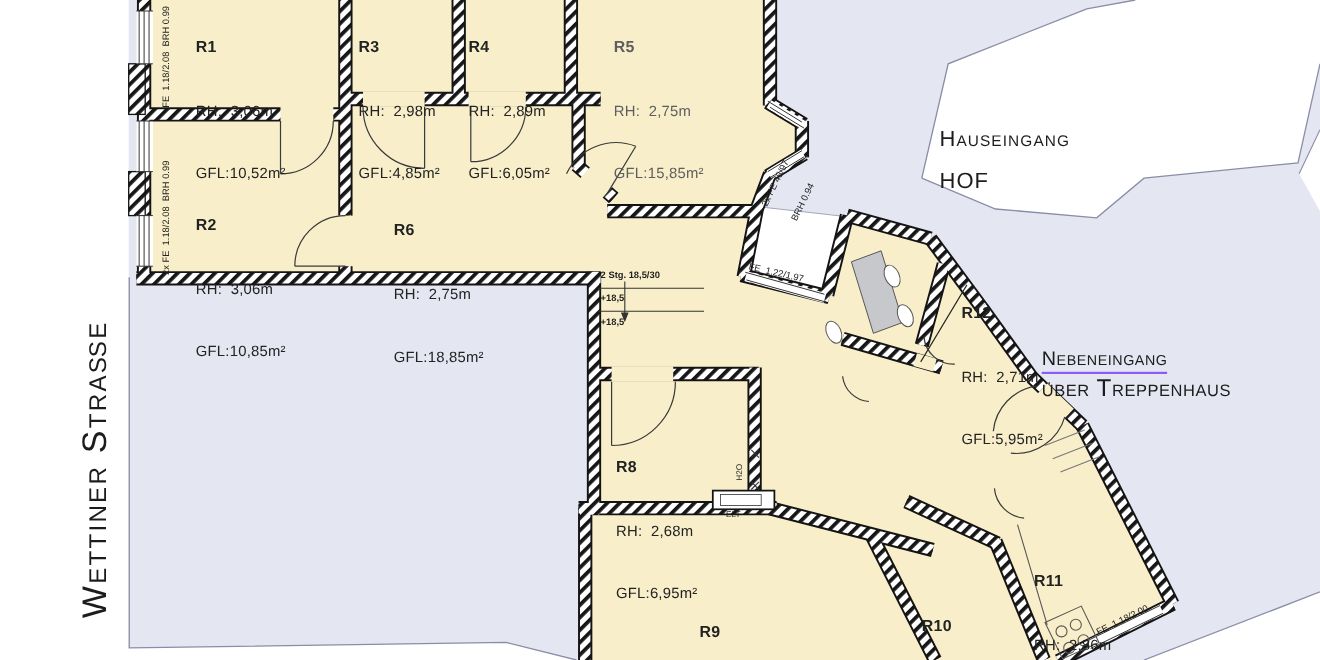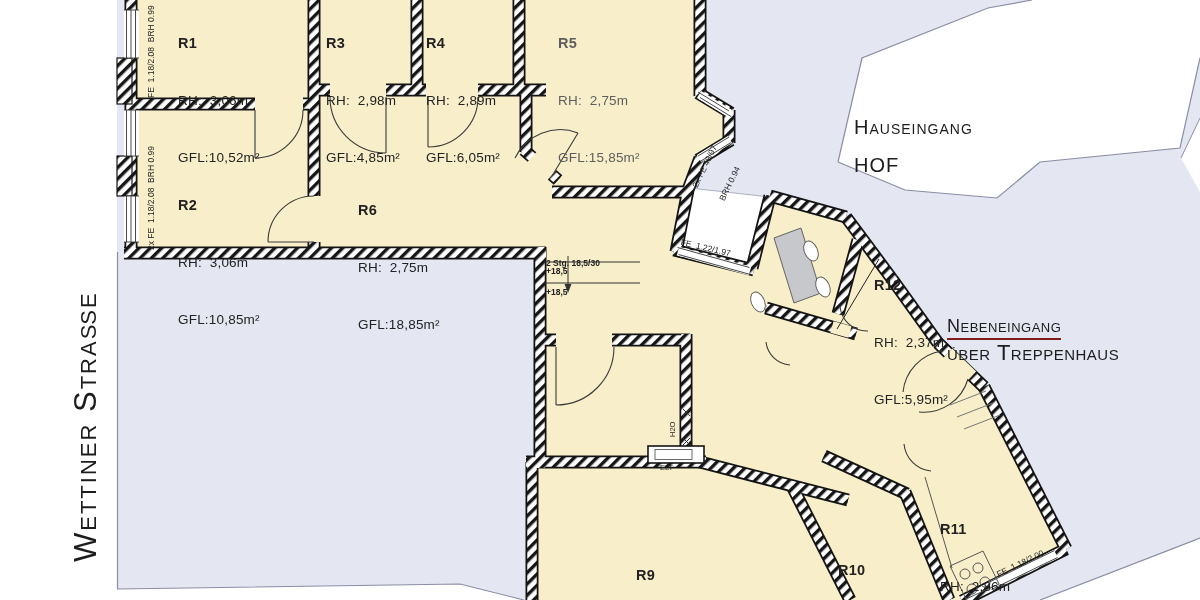--- a/index.html
+++ b/index.html
@@ -6,21 +6,21 @@
   #stage{position:relative;width:1200px;height:600px;overflow:hidden;
          font-family:"Liberation Sans",sans-serif;background:#fff;}
   #stage svg{position:absolute;left:0;top:0;}
   .lbl{position:absolute;white-space:pre;color:#1f1f1f;}
   .rl{position:absolute;font-size:13.5px;line-height:19px;color:#222;letter-spacing:.2px;white-space:pre;}
   .rl .rn{font-size:14.5px;font-weight:700;}
   .rl.gray{color:#5e5e5e;}
   .smallcaps{font-variant:small-caps;color:#1c1c1c;}
   .rot{transform-origin:0 0;}
   .ann{font-size:8.5px;color:#222;}
-  .underl{border-bottom:2px solid #7f1d1d;padding-bottom:1px;}
+  .underl{border-bottom:2px solid #8b5cf6;padding-bottom:1px;}
 </style>
 </head>
 <body>
 
 <div id="stage">
 
 <svg width="1200" height="600" viewBox="0 0 1200 600">
   <defs>
     <pattern id="hatch" width="8" height="8" patternUnits="userSpaceOnUse" patternTransform="rotate(45)">
       <rect width="8" height="8" fill="#ffffff"></rect>
@@ -181,48 +181,53 @@
 <div class="rl gray" style="left:558px;top:-4px">
   <div class="rn">R5</div>
   <div>RH:  2,75m</div>
   <div>GFL:15,85m²</div>
 </div>
 <div class="rl" style="left:358px;top:163px">
   <div class="rn">R6</div>
   <div>RH:  2,75m</div>
   <div>GFL:18,85m²</div>
 </div>
+<div class="rl" style="left:560px;top:378px">
+  <div class="rn">R8</div>
+  <div>RH:  2,68m</div>
+  <div>GFL:6,95m²</div>
+</div>
 <div class="rl" style="left:636px;top:528px">
   <div class="rn">R9</div>
   
   
 </div>
 <div class="rl" style="left:838px;top:523px">
   <div class="rn">R10</div>
   
   
 </div>
 <div class="rl" style="left:940px;top:482px">
   <div class="rn">R11</div>
   <div>RH:  2,86m</div>
   
 </div>
 <div class="rl" style="left:874px;top:238px">
   <div class="rn">R12</div>
-  <div>RH:  2,37m</div>
+  <div>RH:  2,71m</div>
   <div>GFL:5,95m²</div>
 </div>
 
 <div class="lbl smallcaps rot" style="left:68px;top:562px;font-size:31px;letter-spacing:2px;transform:rotate(-90deg);">Wettiner Straße</div>
 <div class="lbl smallcaps" style="left:854px;top:116px;font-size:20px;letter-spacing:1px;">Hauseingang</div>
 <div class="lbl smallcaps" style="left:854px;top:134px;font-size:20px;letter-spacing:1px;margin-top:20px;">HOF</div>
 <div class="lbl smallcaps underl" style="left:947px;top:316px;font-size:18px;letter-spacing:.5px;">Nebeneingang</div>
 <div class="lbl smallcaps" style="left:947px;top:340px;font-size:22px;letter-spacing:.5px;">über Treppenhaus</div>
 
-<div class="lbl ann" style="left:546px;top:258px;font-weight:700;">2 Stg. 18,5/30</div>
+<div class="lbl ann" style="left:546px;top:245px;font-weight:700;">2 Stg. 18,5/30</div>
 <div class="lbl ann" style="left:546px;top:266px;font-weight:700;">+18,5</div>
 <div class="lbl ann" style="left:546px;top:287px;font-weight:700;">+18,5</div>
 <div class="lbl ann rot" style="left:682px;top:237px;transform:rotate(13deg);">FE  1.22/1.97</div>
 <div class="lbl ann rot" style="left:146px;top:98px;transform:rotate(-90deg);">FE  1.18/2.08  BRH 0.99</div>
 <div class="lbl ann rot" style="left:146px;top:250px;transform:rotate(-90deg);">2x FE  1.18/2.08  BRH 0.99</div>
 <div class="lbl ann rot" style="left:672px;top:176px;transform:rotate(-64deg);line-height:10px;">
   <div>2x FE 48/97</div>
   <div>BRH 0.94</div>
 </div>
 <div class="lbl ann rot" style="left:995px;top:570px;transform:rotate(-26deg);">FE  1.18/2.00</div>

